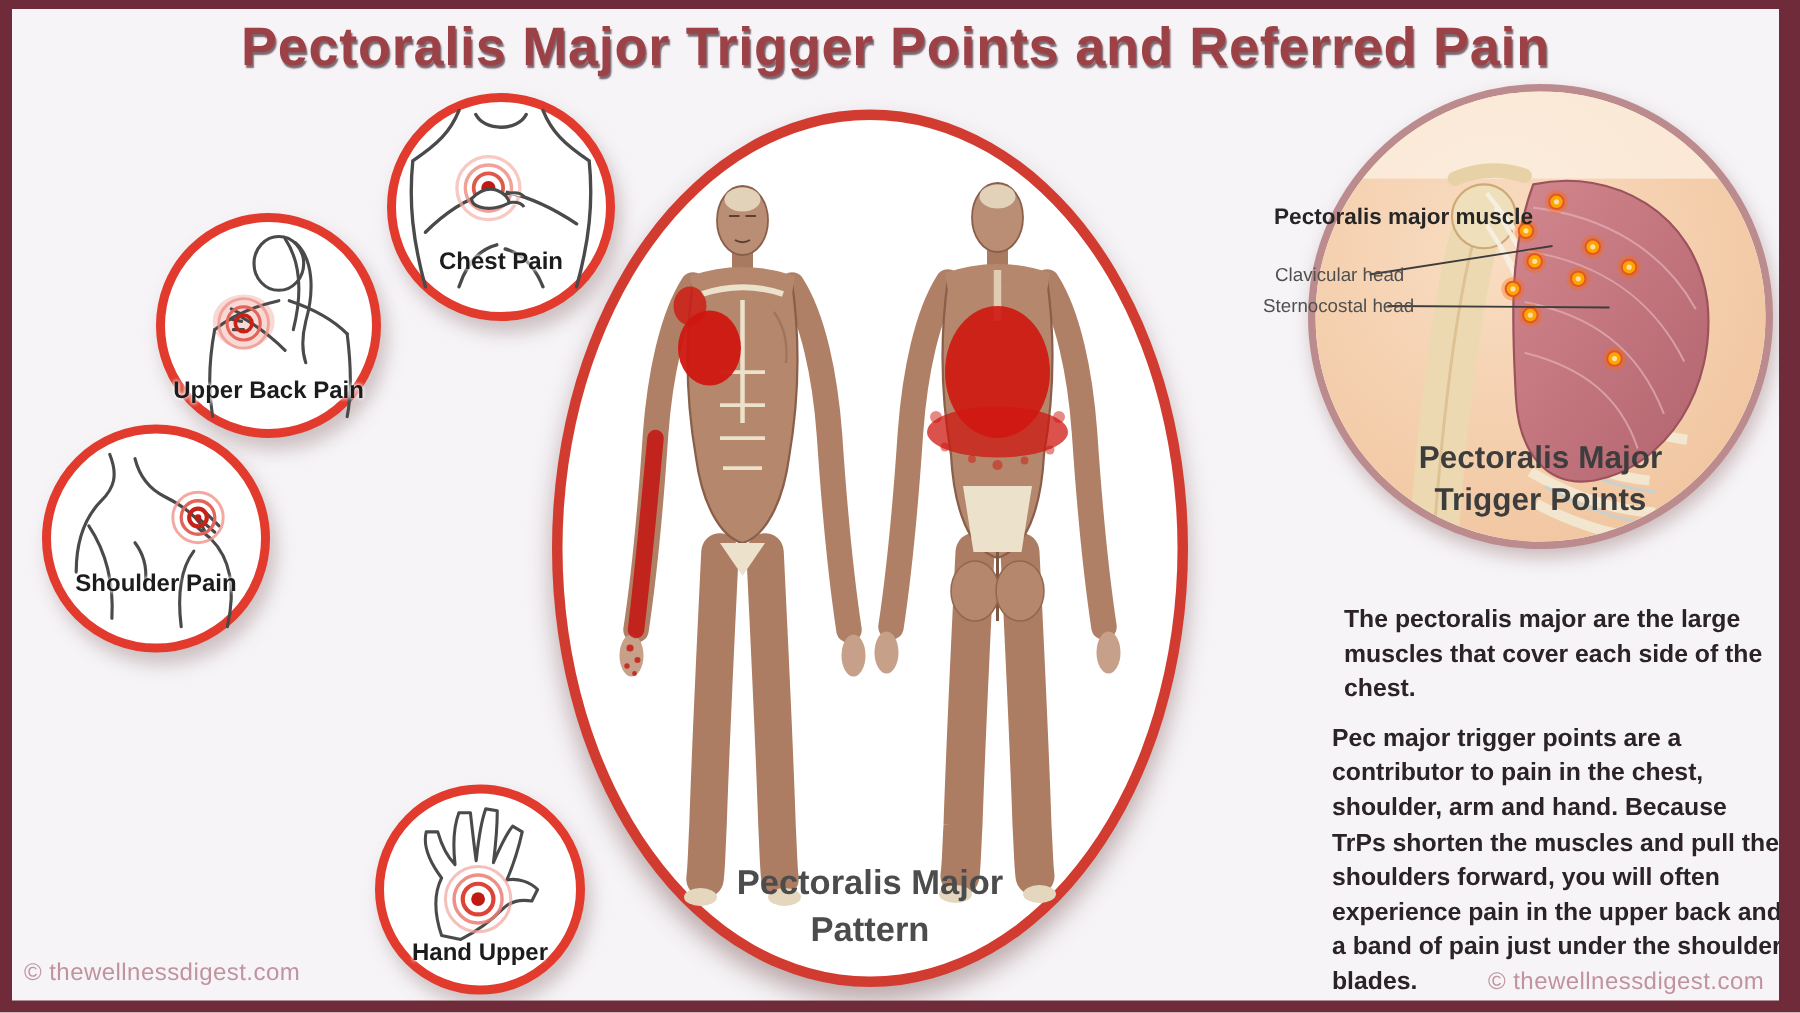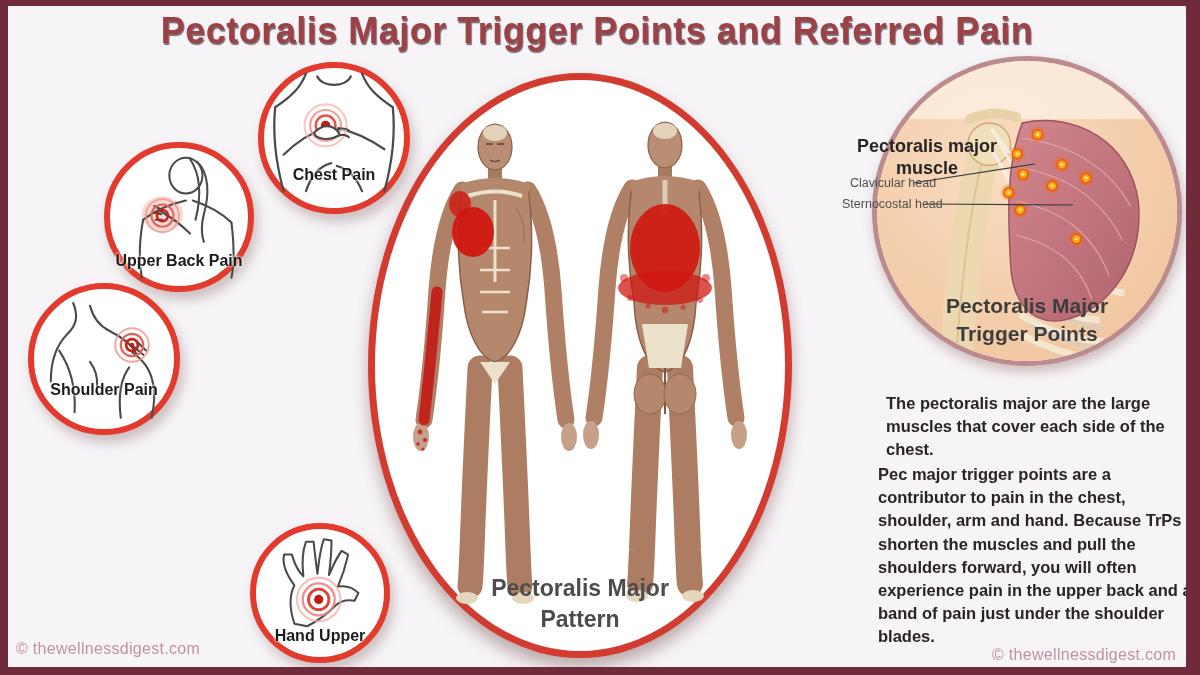--- a/index.html
+++ b/index.html
@@ -40,32 +40,32 @@
     border-radius:50%;background:#fff;border:5px solid #bb8b8e;
     box-sizing:border-box;overflow:hidden;
     box-shadow:2px 6px 12px rgba(140,100,100,.4);
   }
   .tp-circle svg{position:absolute;left:0;top:0;width:100%;height:100%;}
   .tp-caption{
     position:absolute;left:0;bottom:14px;width:100%;text-align:center;
     font-size:21px;font-weight:bold;color:#3d3d3d;line-height:1.3;
   }
   .anatomy-label-main{
-    position:absolute;left:824px;top:130px;width:190px;text-align:center;
-    font-size:18px;font-weight:bold;color:#262626;line-height:1.2;z-index:5;
+    position:absolute;left:824px;top:130px;width:190px;text-align:right;
+    font-size:15px;font-weight:bold;color:#262626;line-height:1.2;z-index:5;
   }
   .anatomy-label-sub{
     position:absolute;font-size:12.5px;color:#4f4f4f;z-index:5;
   }
   .leader-overlay{position:absolute;left:824px;top:130px;width:250px;height:90px;z-index:4;}
   .description{
     position:absolute;left:870px;top:386px;width:322px;
     font-size:16.5px;font-weight:bold;color:#2b2326;line-height:1.4;
   }
-  .description p{margin:0;}
+  .description p{margin:10px;}
   .description p.first{padding-left:8px;margin-bottom:2px;}
   .copyright{
     position:absolute;font-size:16px;color:#c0939e;letter-spacing:.3px;
   }
   .copyright.left{left:8px;top:634px;}
   .copyright.right{left:984px;top:640px;}
   .z2{z-index:2}.z1{z-index:1}.z3{z-index:3}
 </style>
 </head>
 <body>

